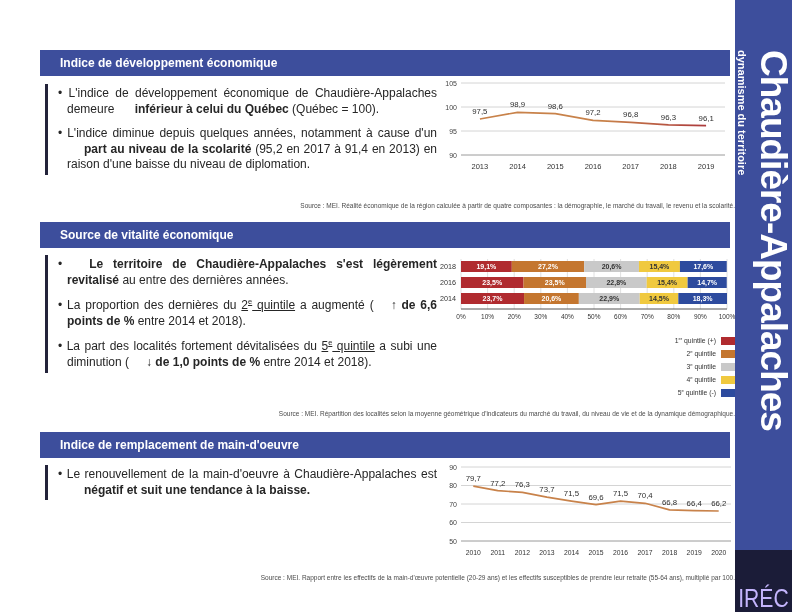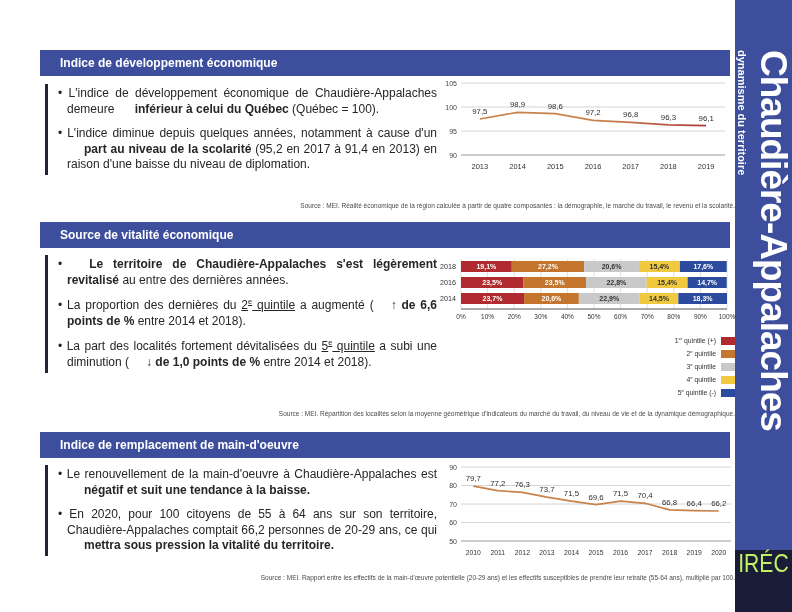--- a/index.html
+++ b/index.html
@@ -19,22 +19,22 @@
     white-space:nowrap;line-height:1;
   }
   .sidebar-subtitle{
     position:absolute;top:50px;left:1px;
     writing-mode:vertical-rl;
     font-size:11px;font-weight:bold;color:#ffffff;
     white-space:nowrap;line-height:1;
   }
   .irec{
     position:absolute;left:0;bottom:0;width:57px;height:62px;background:#1b1c38;
-    display:flex;align-items:flex-start;justify-content:center;
-    color:#bef264;font-size:23px;font-weight:500;letter-spacing:0px;
+    display:flex;align-items:flex-end;justify-content:center;
+    color:#c4b5fd;font-size:23px;font-weight:500;letter-spacing:0px;
     transform-origin:center;
   }
   .irec span{display:inline-block;transform:scale(0.92,1.12);}
 
   
   .sec-header{
     position:absolute;left:40px;width:690px;height:26px;background:#3d4e9c;
     color:#fff;font-size:12px;font-weight:bold;line-height:26px;
     padding-left:20px;box-sizing:border-box;
   }
@@ -226,21 +226,20 @@
       <div class="legend-row">
         <span><span>5</span><span class="seg-s">e</span><span> quintile (-)</span></span>
         <div class="legend-swatch" style="background: rgb(45, 75, 158);"></div>
       </div>
     </div>
   <div class="source" id="source2">Source : MEI. Répartition des localités selon la moyenne géométrique d'indicateurs du marché du travail, du niveau de vie et de la dynamique démographique.</div>
 
   <div class="sec-header" id="header3">Indice de remplacement de main-d'oeuvre</div>
   <ul class="bullets" id="bullets3">
       <li><span>• </span><span>Le renouvellement de la main-d'oeuvre à Chaudière-Appalaches est </span><span class="seg-b">négatif et suit une tendance à la baisse.</span></li>
-      <li><span>• </span><span>En 2020, pour 100 citoyens de 55 à 64 ans sur son territoire, Chaudière-Appalaches comptait 66,2 personnes de 20-29 ans, ce qui </span><span class="seg-b">mettra sous pression la vitalité du territoire.</span></li>
     </ul>
   <div class="chartbox" id="chart3"><svg width="300" height="102" viewBox="0 0 300 102">
         <defs>
           <linearGradient id="grad3" x1="0" y1="0" x2="1" y2="0">
             <stop offset="0%" stop-color="#c8824a"></stop>
             <stop offset="55%" stop-color="#c8824a"></stop>
             <stop offset="100%" stop-color="#c8824a"></stop>
           </linearGradient>
         </defs>
         <g>

